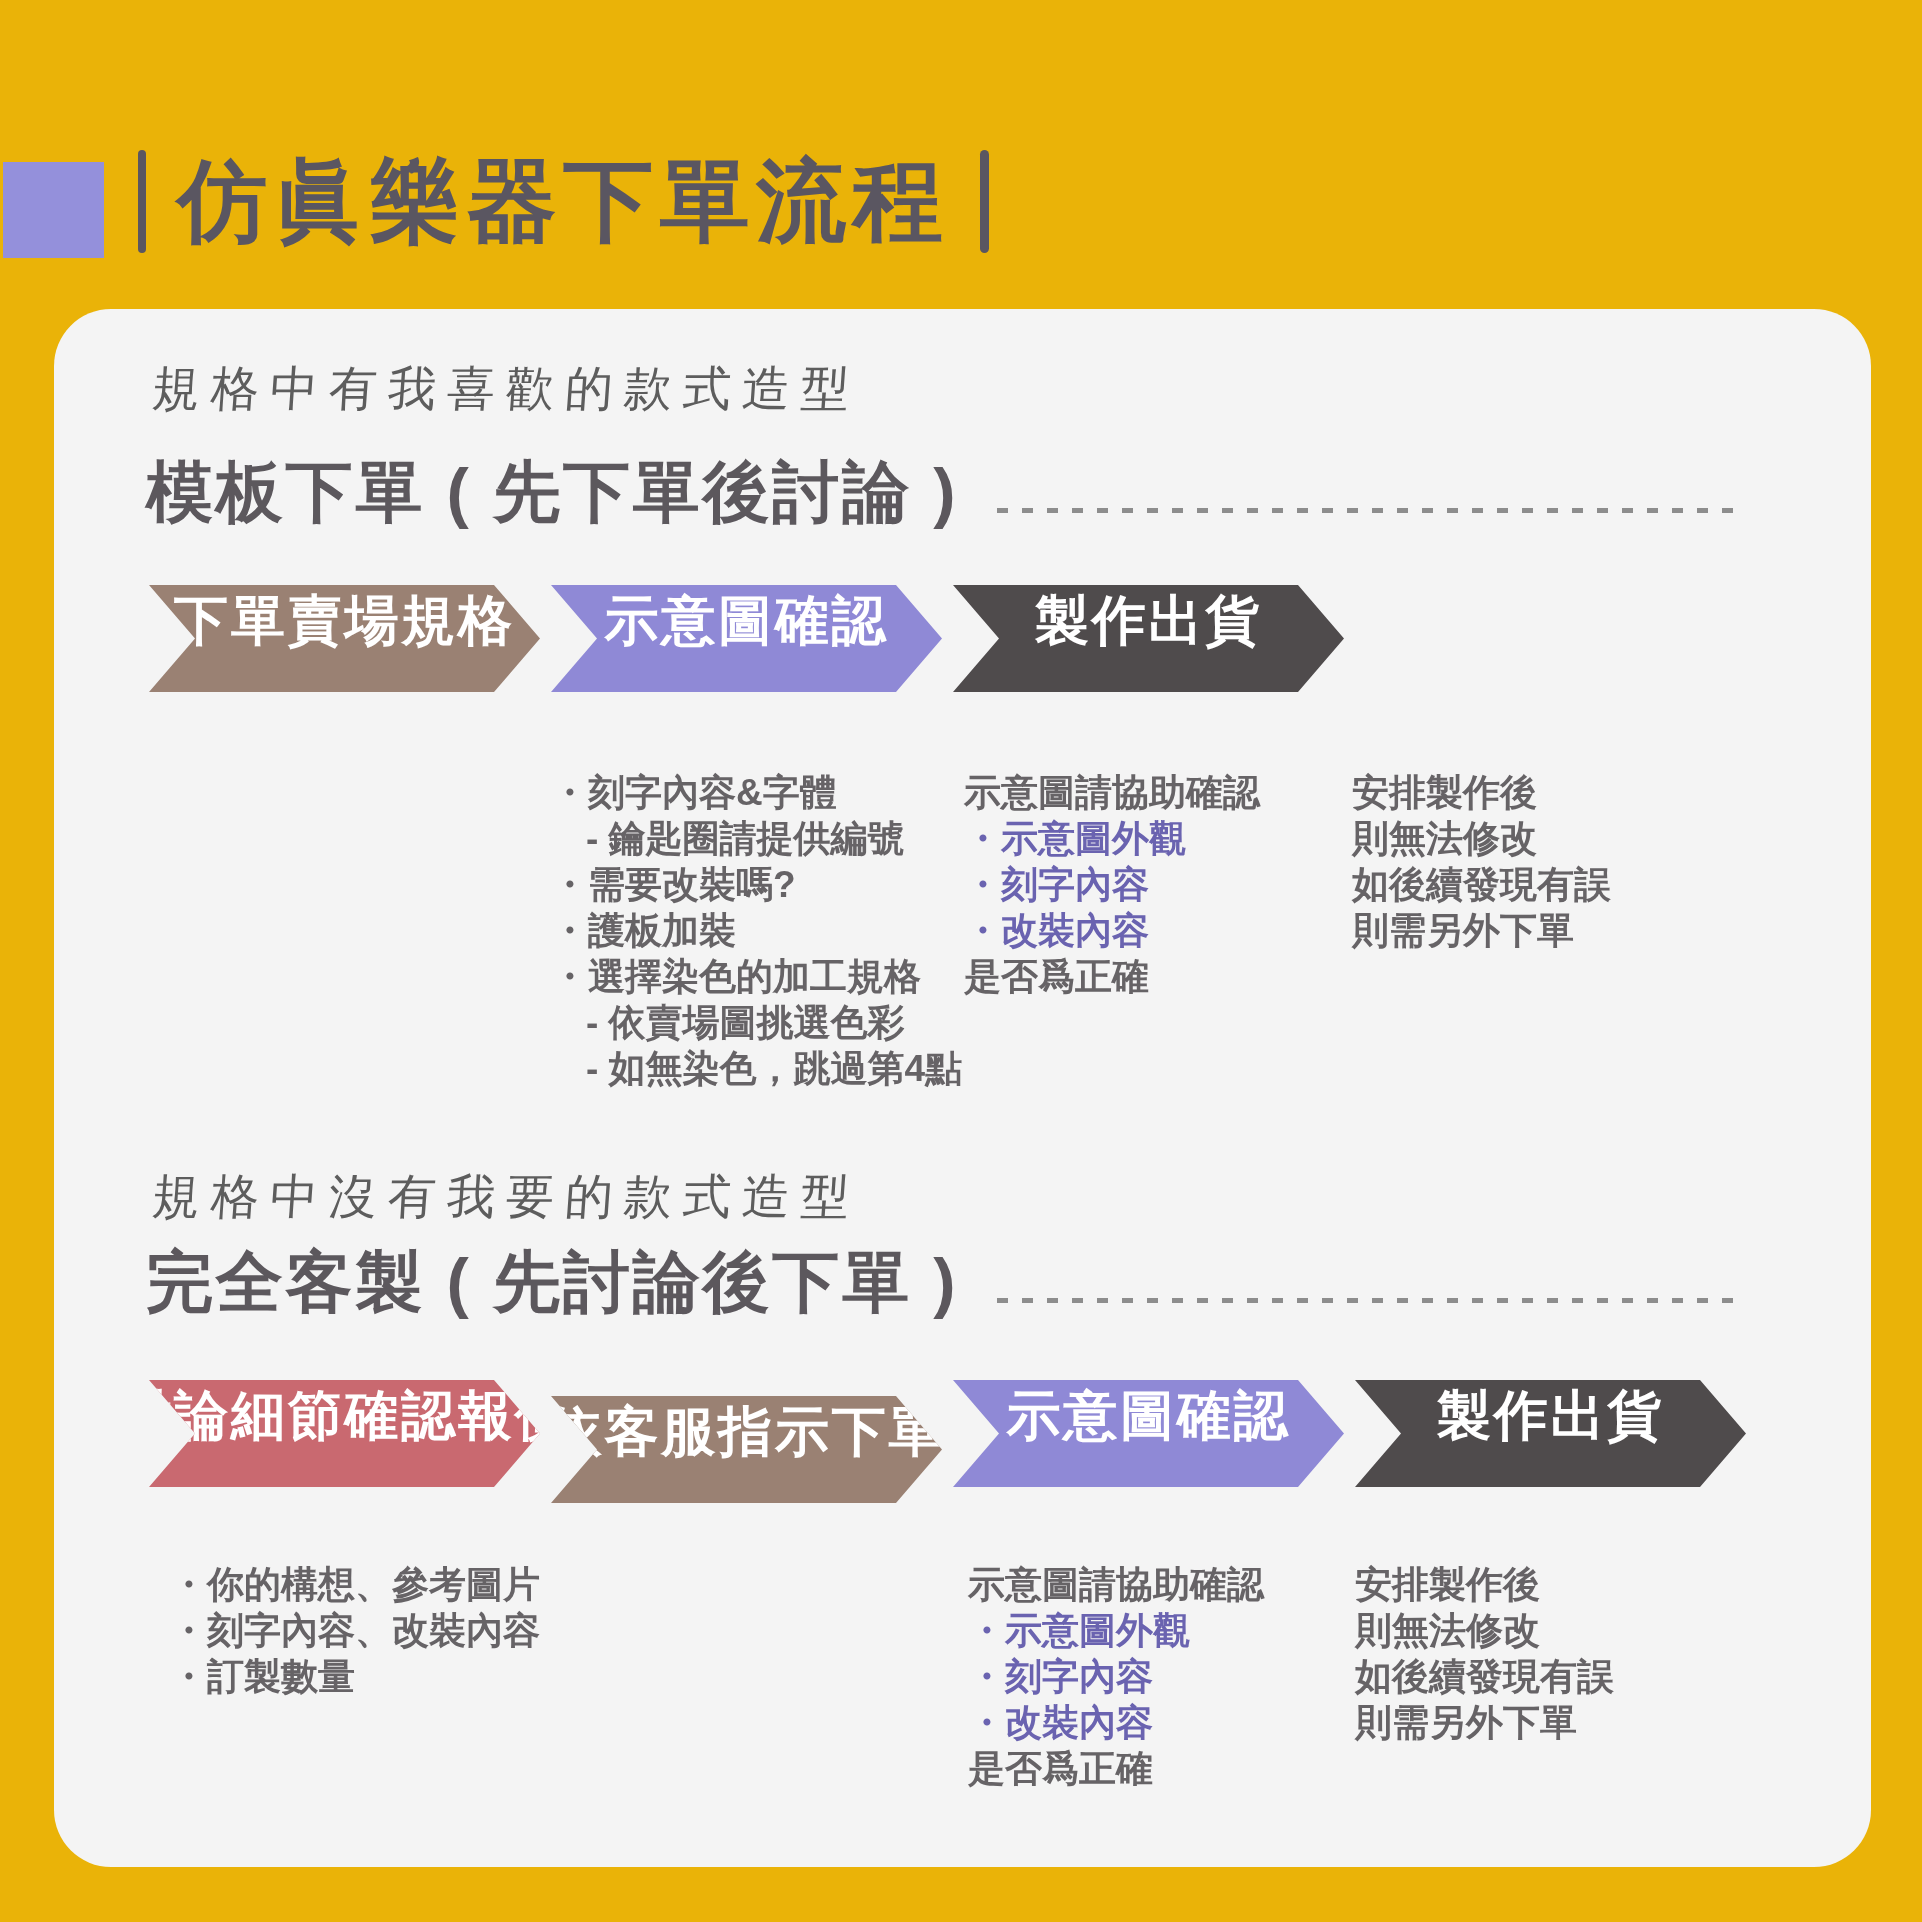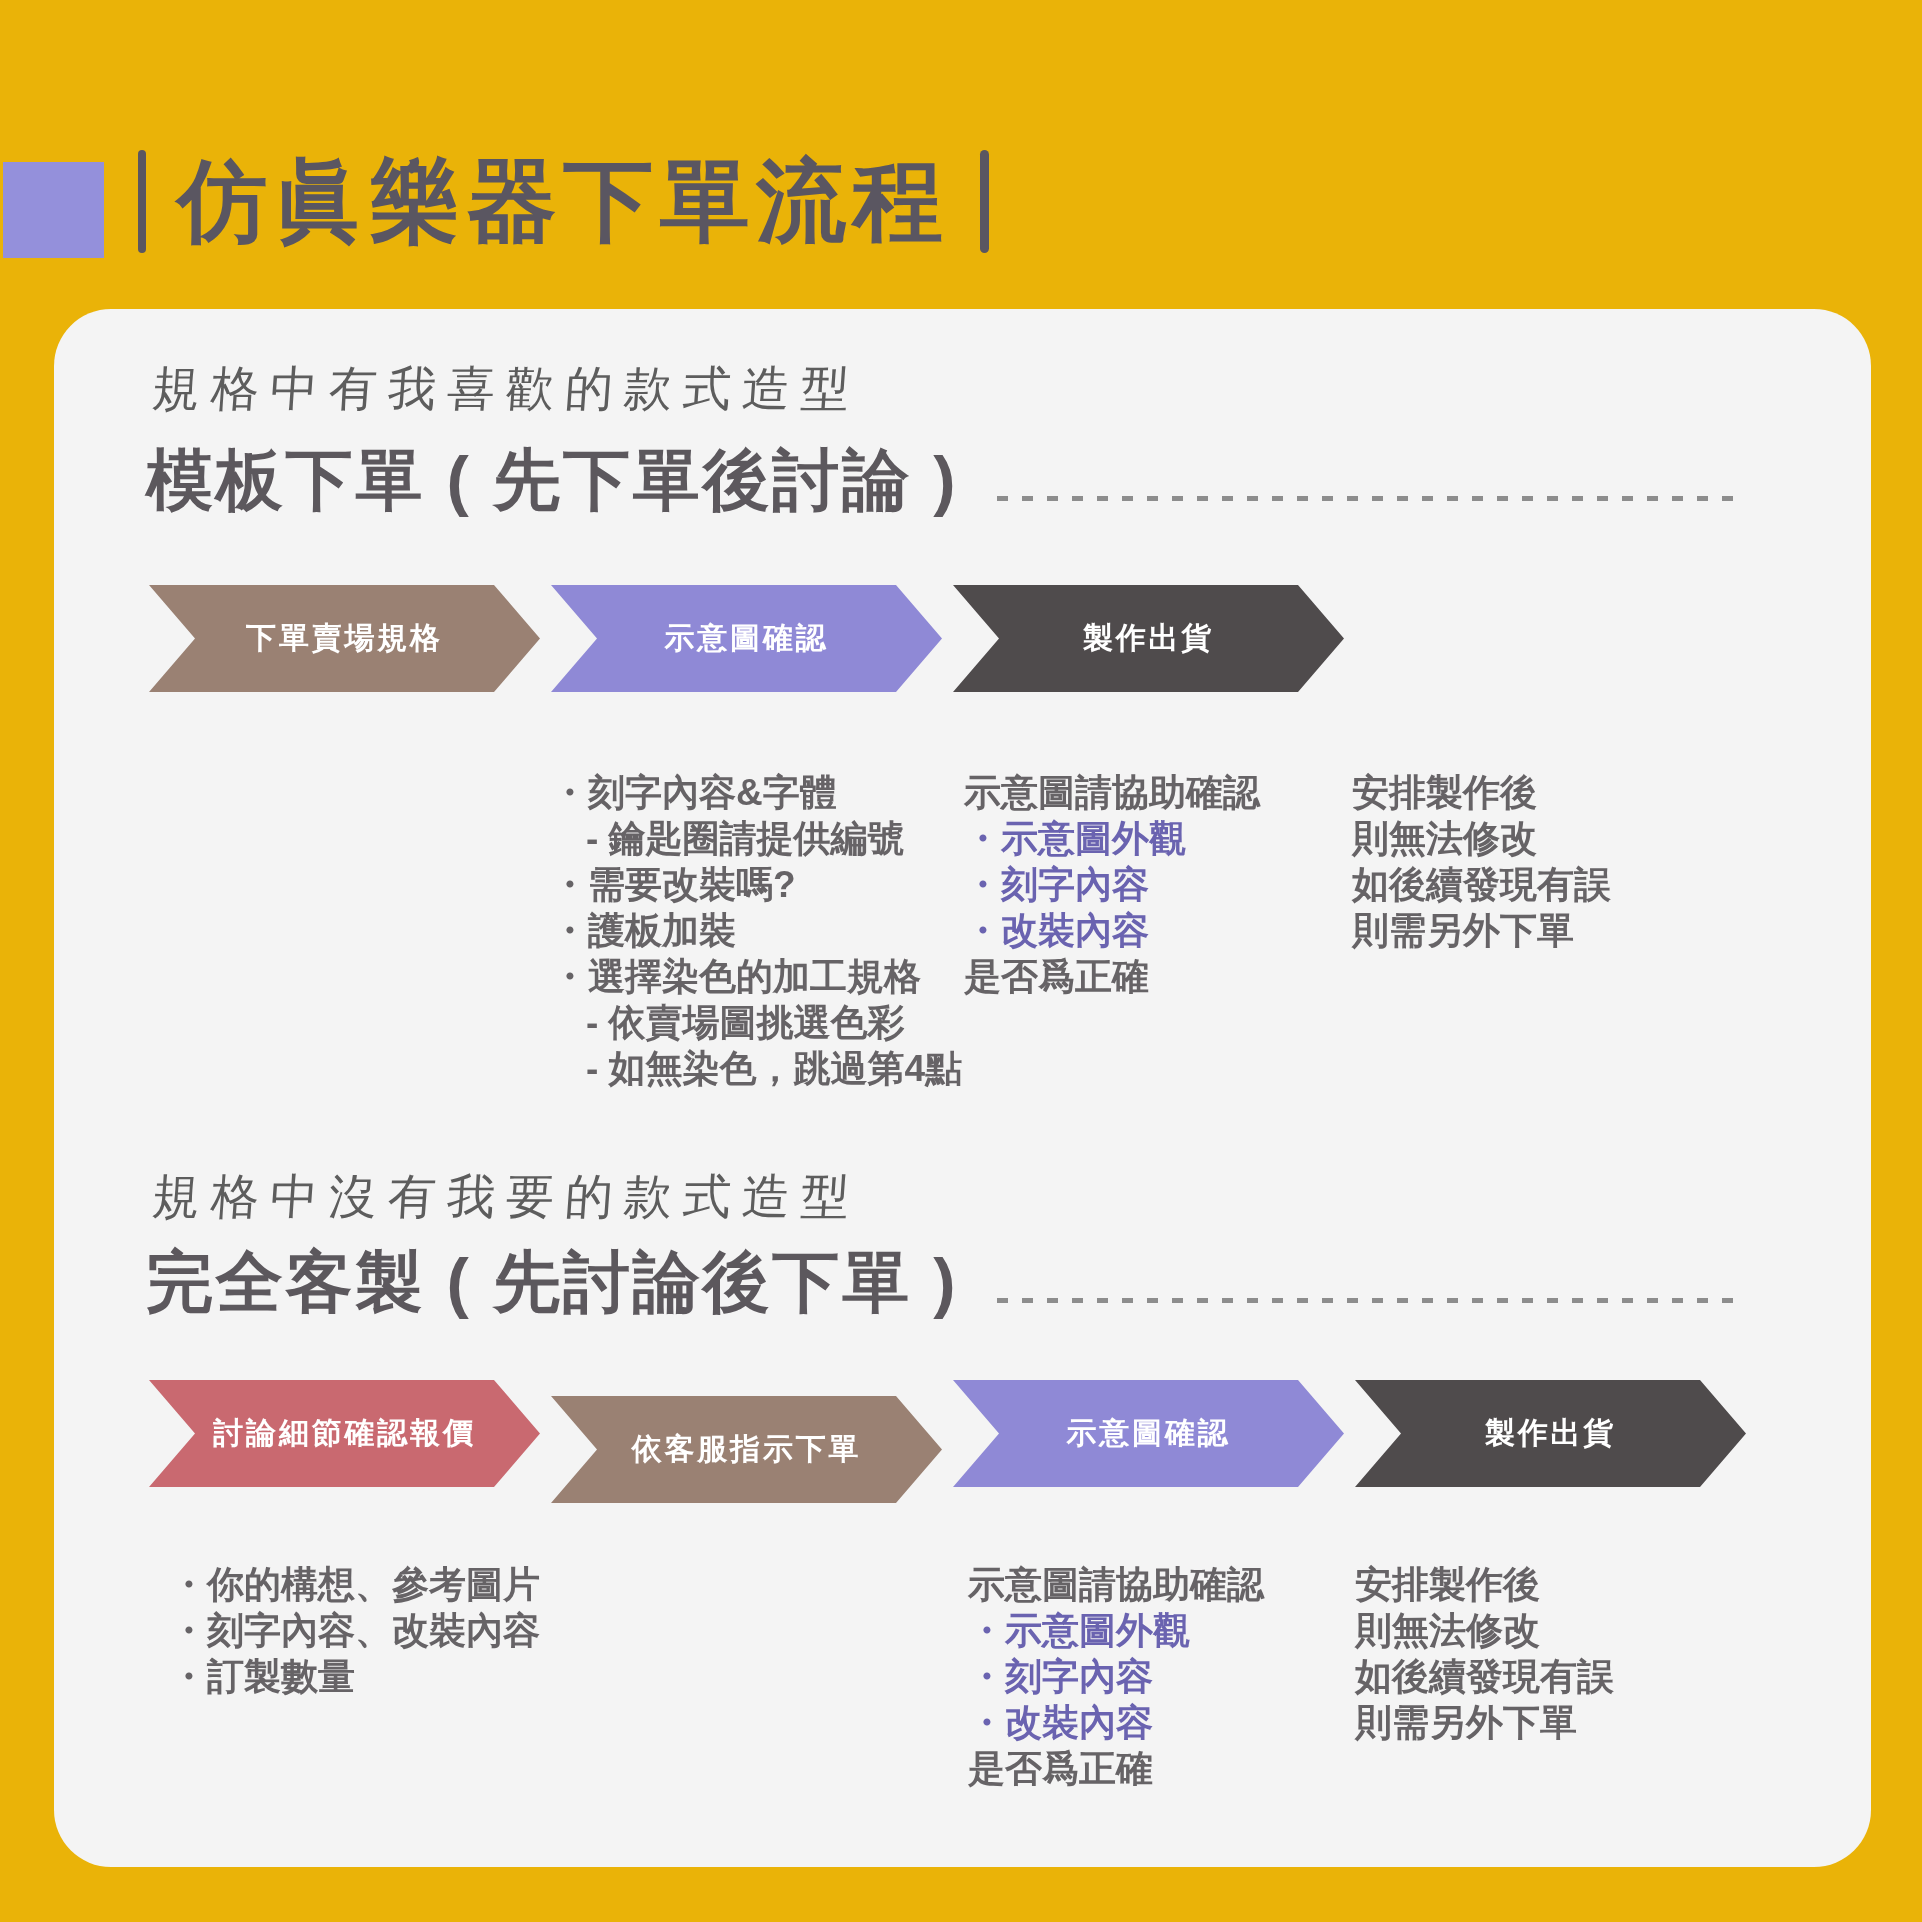--- a/index.html
+++ b/index.html
@@ -18,34 +18,34 @@
   .card { position:absolute; left:54px; top:309px; width:1817px; height:1558px; background:#f4f4f4; border-radius:57px; }
 
   
   .hw { position:absolute; left:98px; font-size:48px; font-weight:400; color:#5d5d5d;
         letter-spacing:11px; transform:skewX(-4deg); white-space:nowrap; }
   .hw1 { top:48px; }
   .hw2 { top:856px; }
 
   
   .heading-row { position:absolute; left:92px; right:135px; display:flex; align-items:flex-end; }
-  .heading-row1 { top:132px; }
+  .heading-row1 { top:144px; }
   .heading-row2 { top:934px; }
   .heading { font-size:67px; font-weight:800; color:#5c585d; letter-spacing:2.8px; white-space:nowrap; line-height:1.15; }
   .dash { flex:1; height:5.5px; margin:0 0 16.6px 39px;
           background:repeating-linear-gradient(90deg,#8d8d8d 0 11px,transparent 11px 25px); }
 
   
   .arrows { position:absolute; left:95px; display:flex; gap:11px; height:107px; }
   .arrows1 { top:276px; }
   .arrows2 { top:1071px; }
   .step {
-    width:391px; height:100%; display:flex; align-items:center; justify-content:center;
+    width:391px; height:100%; display:flex; justify-content:center;
     clip-path:polygon(0 0, calc(100% - 46px) 0, 100% 50%, calc(100% - 46px) 100%, 0 100%, 46px 50%);
-    color:#ffffff; font-size:30px; font-weight:800; letter-spacing:2.8px; white-space:nowrap;
+    color:#ffffff; font-size:54px; font-weight:800; letter-spacing:2.8px; white-space:nowrap;
   }
 
   
   .col { position:absolute; font-size:37px; font-weight:700; color:#666366; line-height:46px; white-space:nowrap; }
   .c1a { left:497px;  top:461px; }
   .c1b { left:910px;  top:461px; }
   .c1c { left:1298px; top:461px; }
   .c2a { left:116px;  top:1253px; }
   .c2b { left:914px;  top:1253px; }
   .c2c { left:1301px; top:1253px; }

